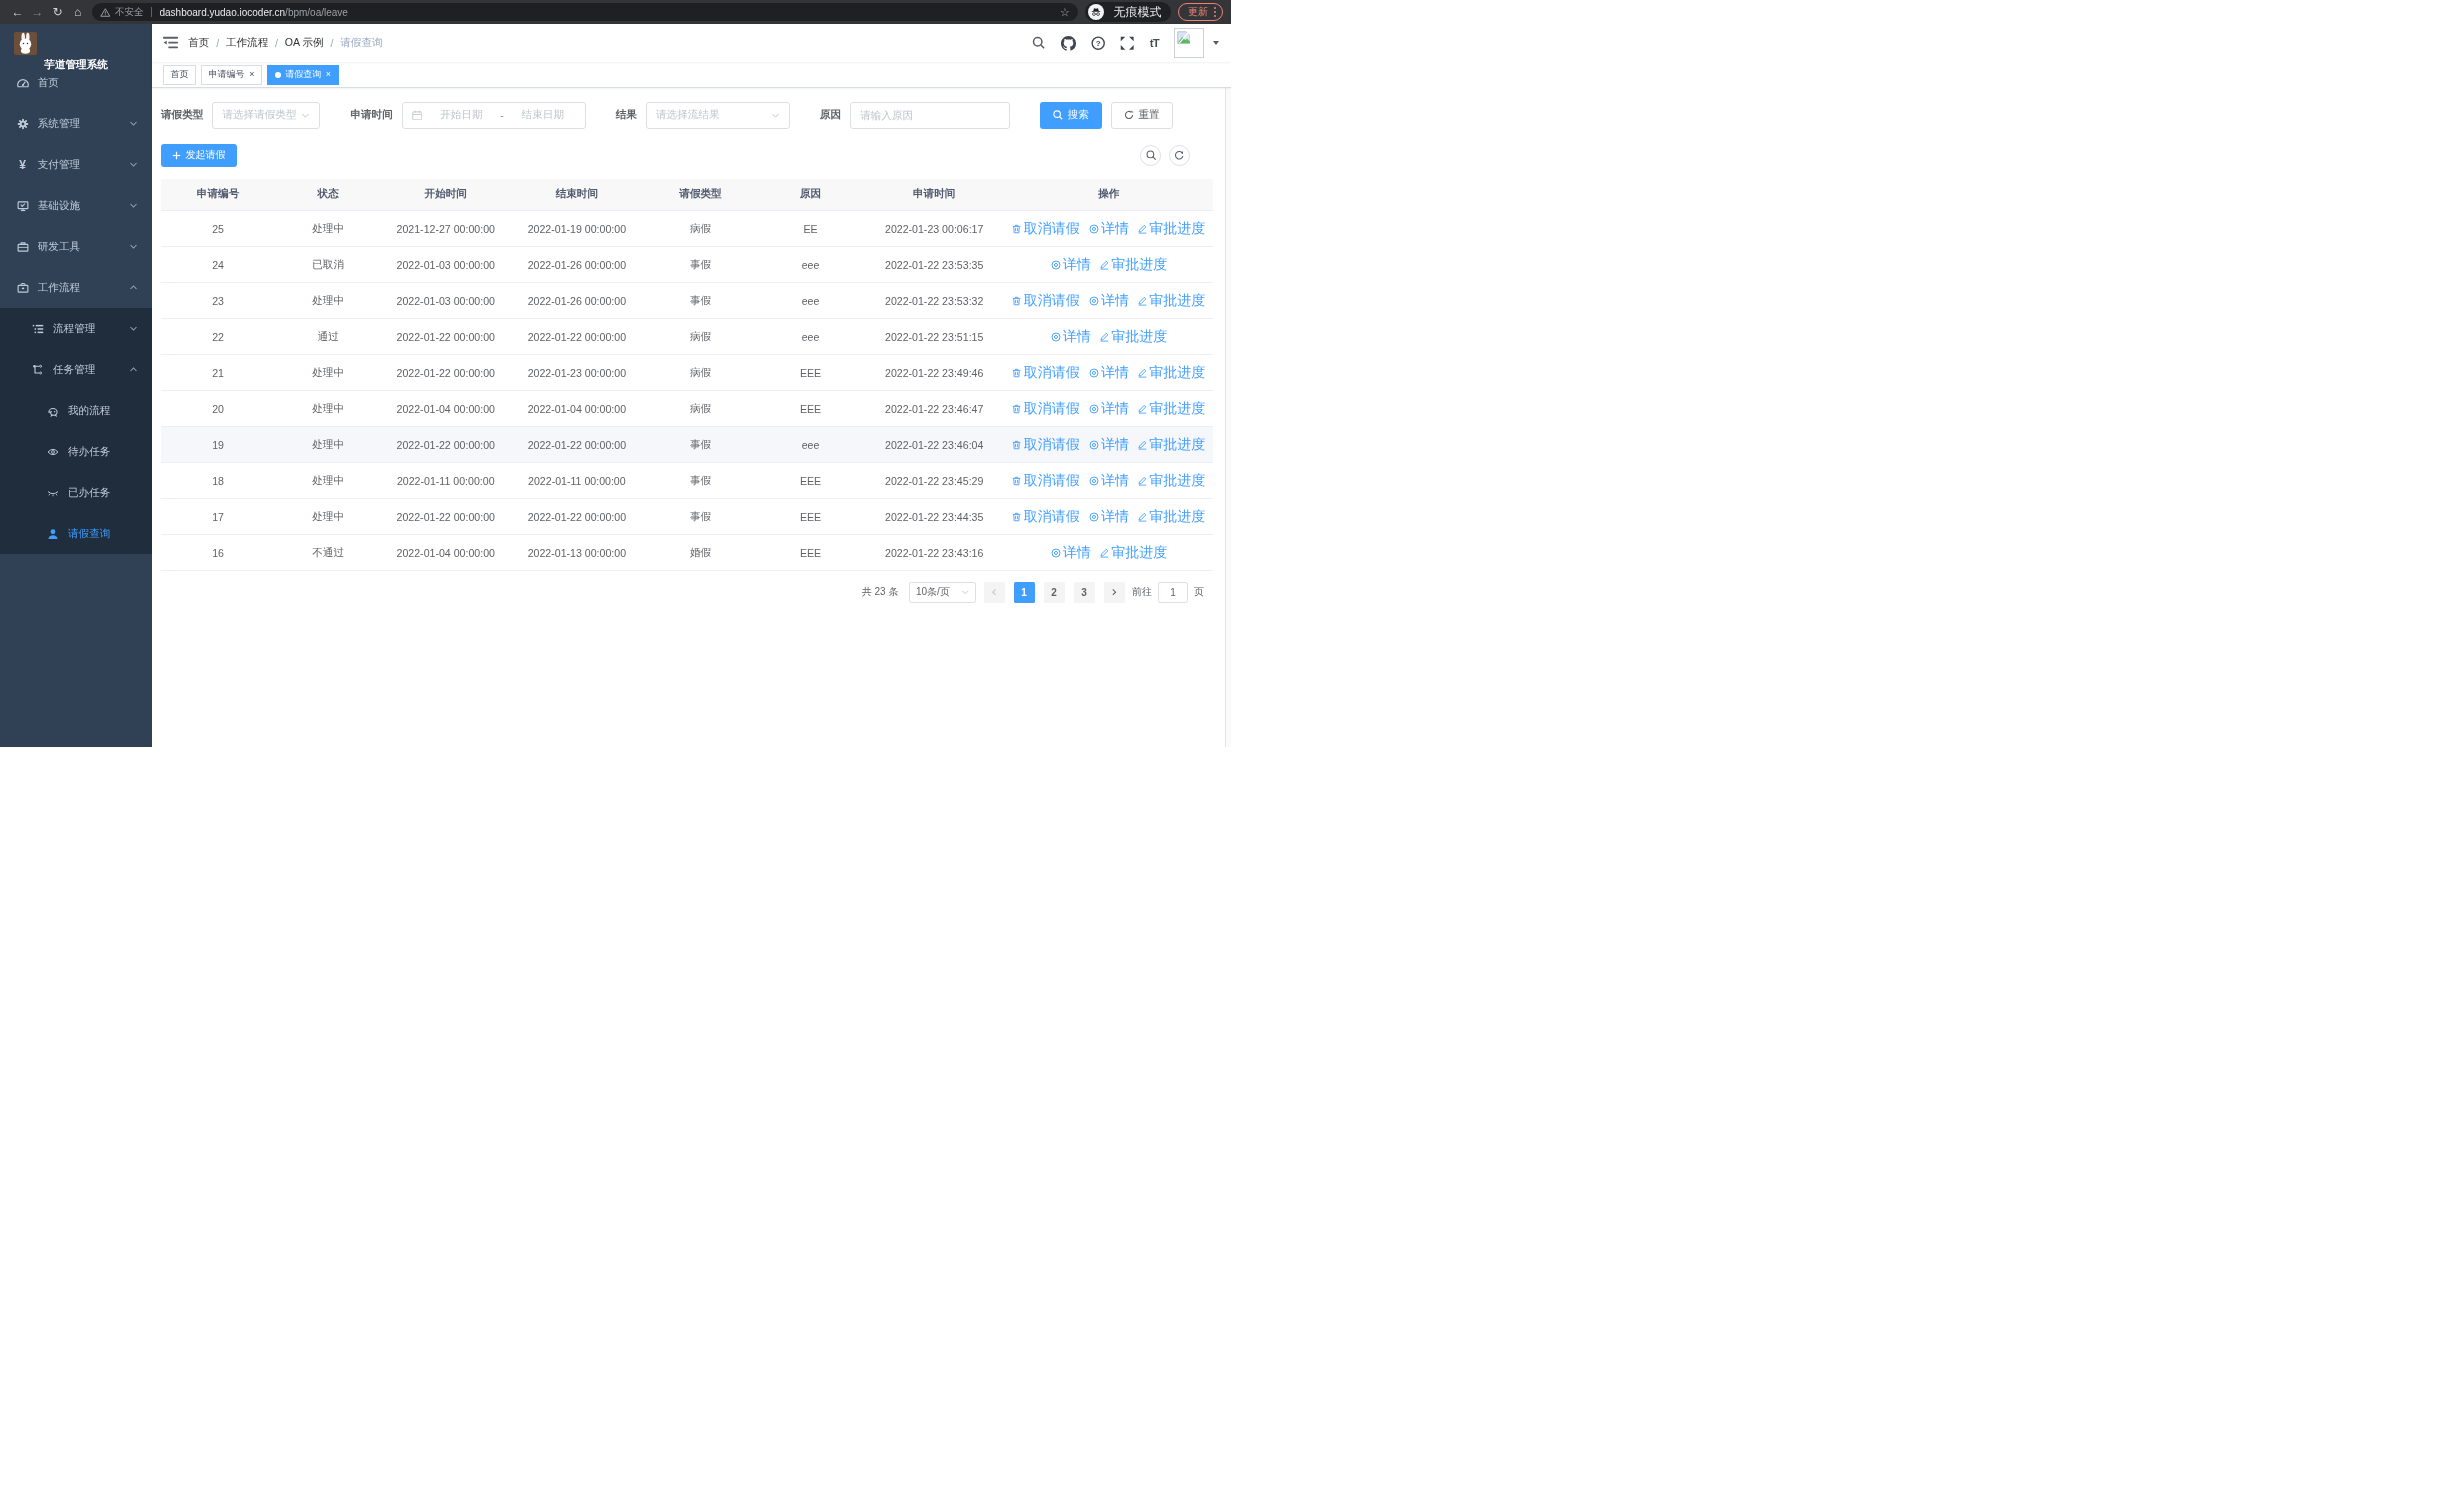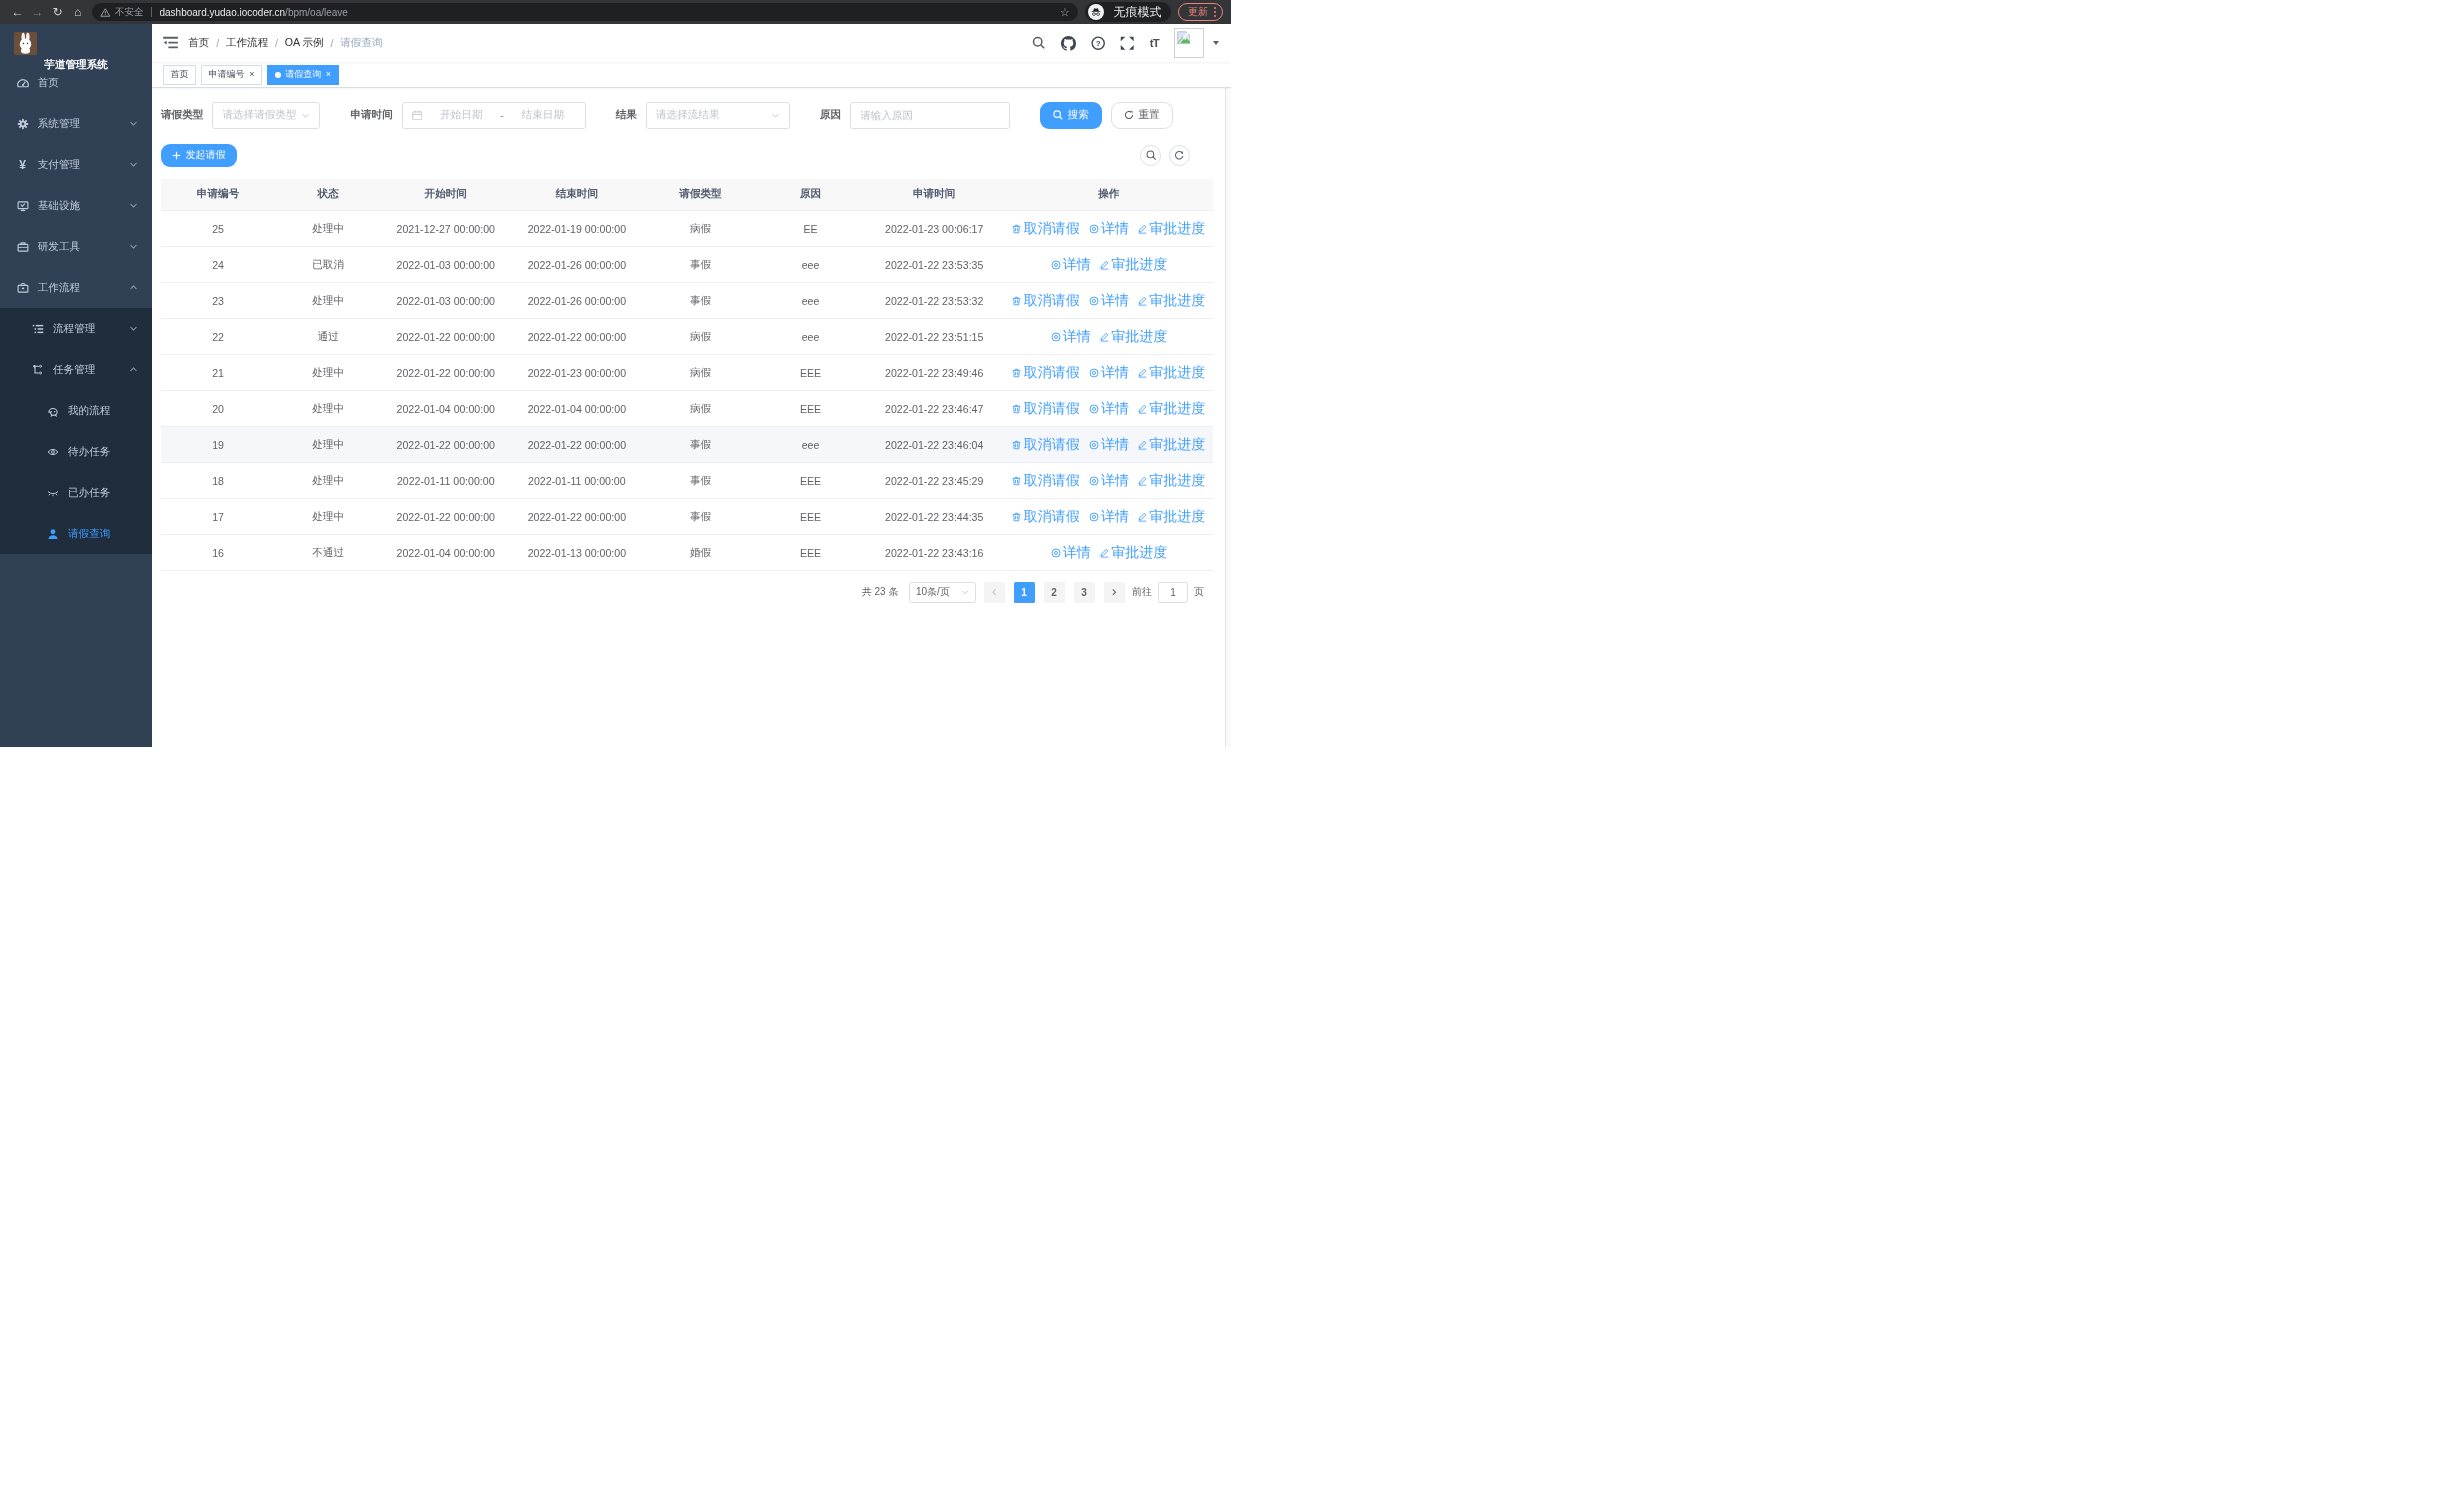--- a/index.html
+++ b/index.html
@@ -79,21 +79,21 @@
   .sel, .dinput, .tinput { height:27px; border:0.8px solid #dcdfe6; border-radius:3px; background:#fff;
     display:flex; align-items:center; padding:0 9px; color:#bfc4cc; font-size:10.6px; }
   .sel { justify-content:space-between; cursor:pointer; }
   .sel-1 { width:108px; } .sel-2 { width:144px; }
   .dinput { width:184px; gap:6px; }
   .dinput .dph { flex:1; text-align:center; }
   .dinput .dsep { color:#8a8f99; }
   .tinput { width:160px; }
   input.raw { border:none; outline:none; width:100%; font-size:10.6px; color:#606266; font-family:inherit; background:transparent; }
   input.raw::placeholder { color:#bfc4cc; }
-  .btn { height:27px; border-radius:9px; display:inline-flex; align-items:center; justify-content:center; gap:4.6px;
+  .btn { height:27px; border-radius:3px; display:inline-flex; align-items:center; justify-content:center; gap:4.6px;
     font-size:10.6px; cursor:pointer; border:0.8px solid transparent; padding:0 12px; white-space:nowrap;text-align:right; }
   .btn-primary { background:#409eff; color:#fff; }
   .btn-plain { background:#fff; color:#606266; border-color:#dcdfe6; }
   .btn-search { margin-right:9px; }
 
   .action-row { display:flex; align-items:center; margin-bottom:12px; }
   .btn-create { height:23px; padding:0 10px; font-size:10px; }
   .round-btns { margin-left:auto; display:flex; gap:7.6px; padding-right:32px; }
   .round-btn { width:21px; height:21px; border-radius:50%; border:0.8px solid #dcdfe6; background:#fff; display:flex;
     align-items:center; justify-content:center; cursor:pointer; color:#5a5e66; }

